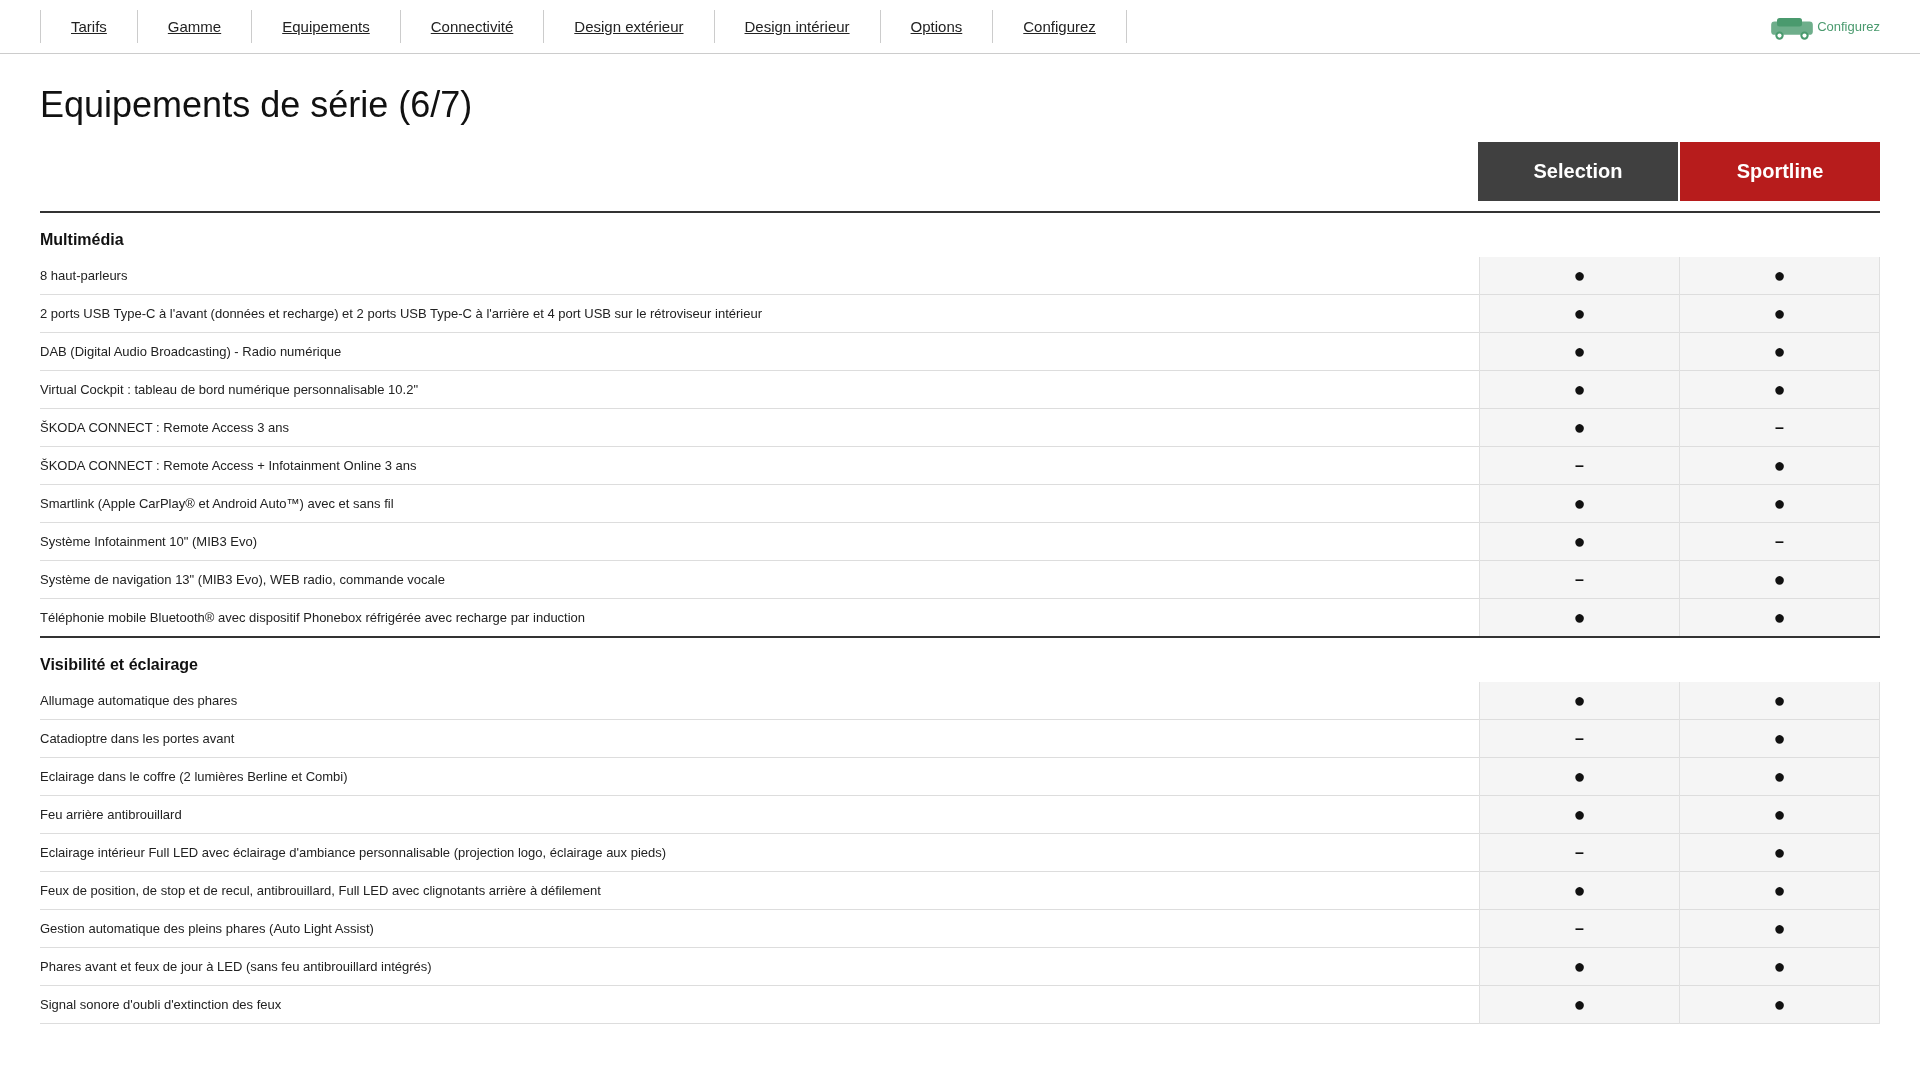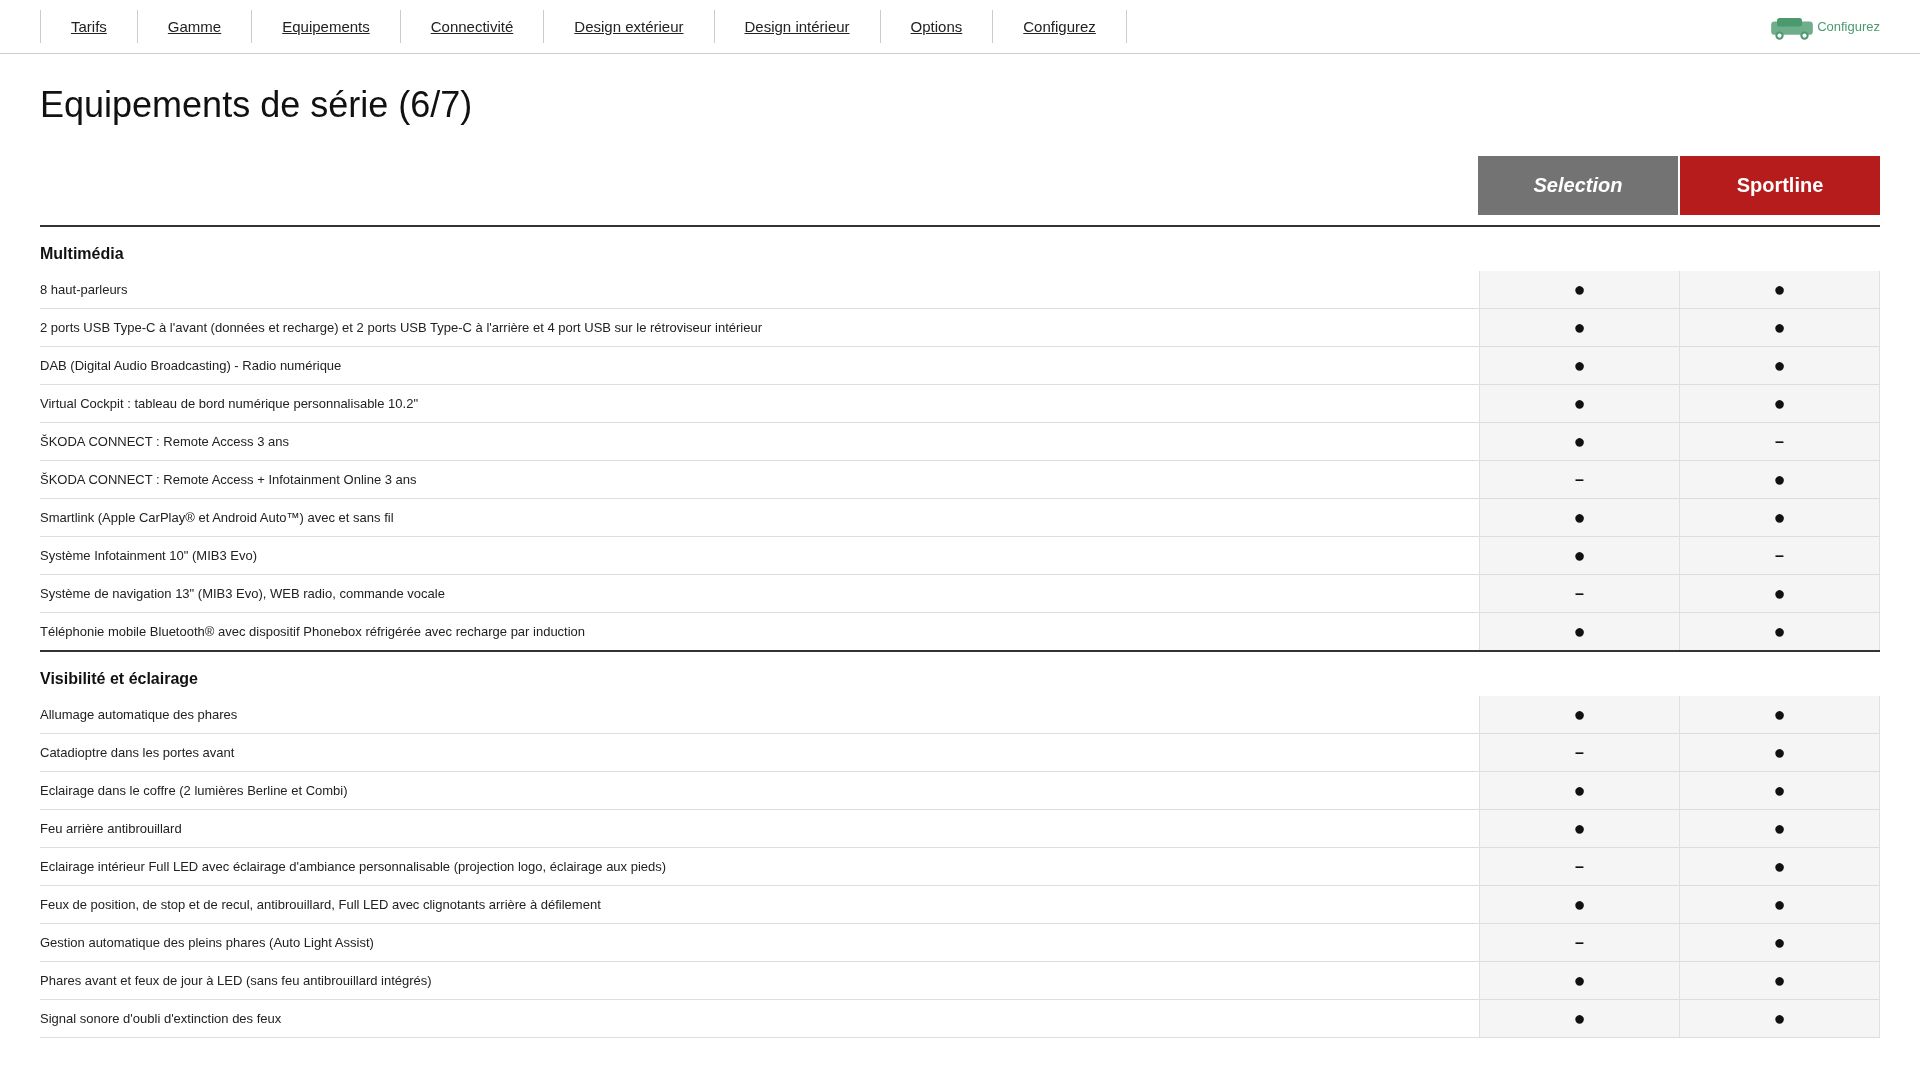--- a/index.html
+++ b/index.html
@@ -47,33 +47,33 @@
     }
 
     
     .main {
       padding: 30px 40px 20px 40px;
     }
 
     .page-title {
       font-size: 36px;
       font-weight: 400;
-      margin-bottom: 30px;
+      margin-bottom: 16px;
       color: #111;
     }
     .col-header {
       width: 200px;
       text-align: center;
       padding: 18px 10px;
       font-size: 20px;
       font-weight: bold;
       color: #fff;
       margin-left: 2px;
     }
-    .col-header.selection { background: #737373; font-style: italic; }
+    .col-header.selection { background: #404040; }
     .col-header.sportline { background: #b71c1c; text-align: center; }
 
     
     .equipment-table {
       width: 100%;
       border-collapse: collapse;
     }
 
     .section-header td {
       font-size: 16px;

